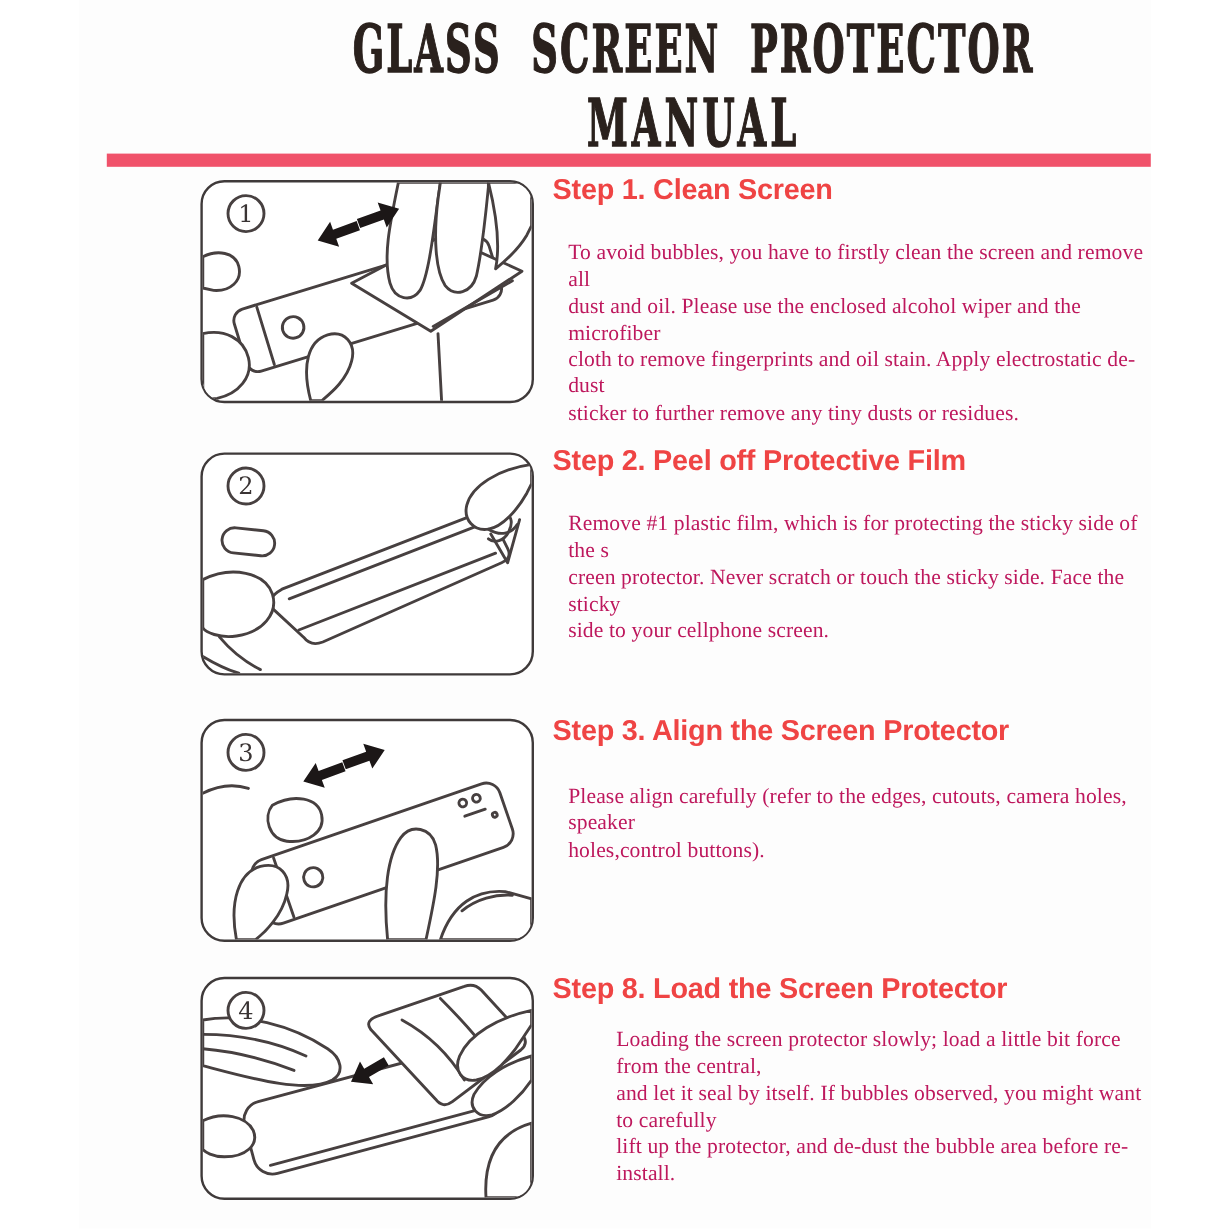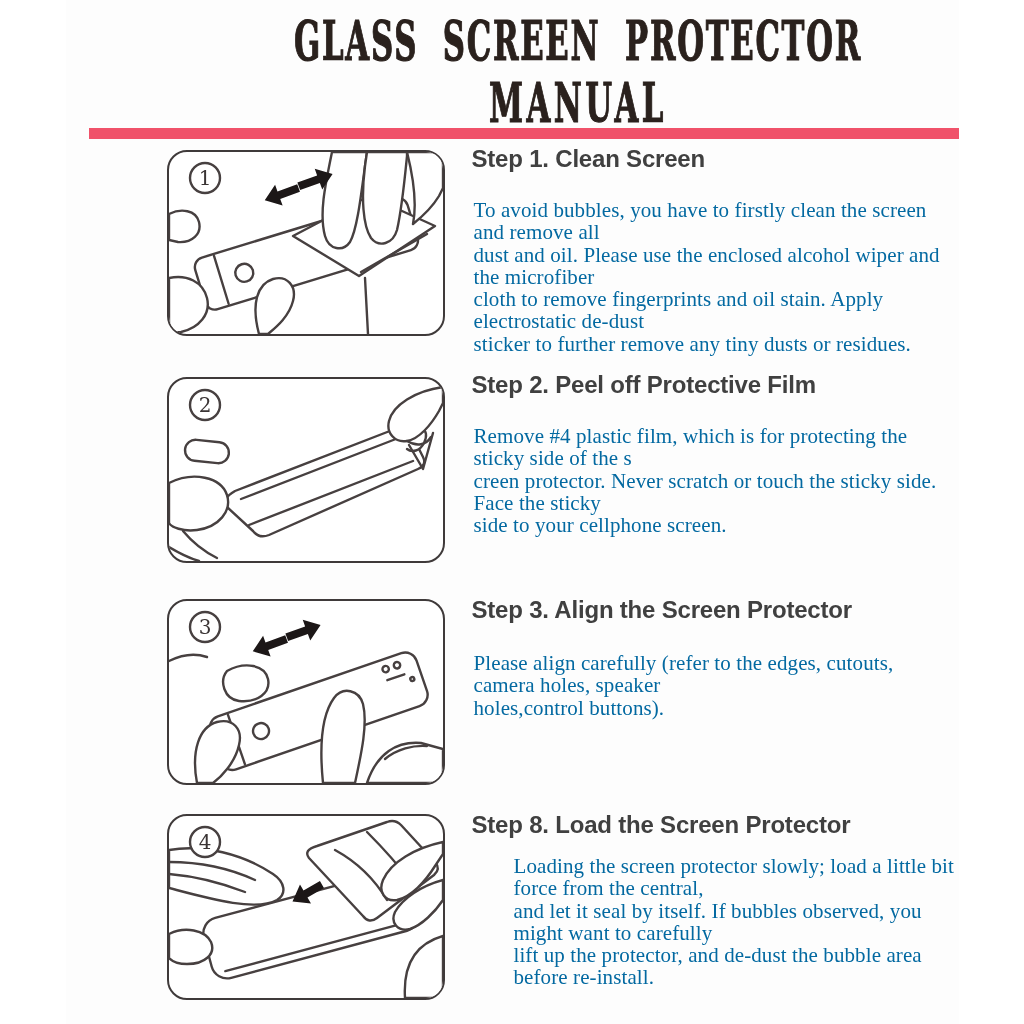--- a/index.html
+++ b/index.html
@@ -27,32 +27,32 @@
   .illus{
     position:absolute; left:101px; width:274px; height:182px; margin:0;
     border:2.5px solid #3f3a3a; border-radius:20px; background:#ffffff;
     box-sizing:content-box;
   }
   .illus svg{ display:block; width:274px; height:182px; border-radius:17px; }
   .s1 .illus{ top:150px; } .s2 .illus{ top:377px; }
   .s3 .illus{ top:599px; } .s4 .illus{ top:814px; }
 
   .step-heading{
-    position:absolute; left:406px; margin:0;
+    position:absolute; left:395px; margin:0;
     font-family:"Liberation Sans", sans-serif; font-weight:bold;
-    font-size:24px; line-height:30px; color:#404040; letter-spacing:-0.2px;
+    font-size:24px; line-height:30px; color:#ef4444; letter-spacing:-0.2px;
     white-space:nowrap;
   }
   .s1 .step-heading{ top:144px; } .s2 .step-heading{ top:370px;text-align:center; }
   .s3 .step-heading{ top:595px; } .s4 .step-heading{ top:810px; }
 
   .step-body{
     position:absolute; left:408px; margin:0;
     font-family:"Liberation Serif", serif;
-    font-size:21px; line-height:22.3px; color:#0369a1;
+    font-size:18px; line-height:22.3px; color:#be185d;
     white-space:pre-line; letter-spacing:0.1px;
   }
   .s1 .step-body{ top:199px; } .s2 .step-body{ top:425px; }
   .s3 .step-body{ top:652px; } .s4 .step-body{ top:855px;margin-left:40px; }
 
   
   .line{ fill:#ffffff; stroke:#474040; stroke-width:2.4;
          stroke-linejoin:round; stroke-linecap:round; }
   .nofill{ fill:none; }
   .ink{ fill:#1c1717; stroke:none; }
@@ -144,21 +144,21 @@
           <path class="line nofill" d="M14,152 C24,164 34,172 48,179"></path>
           <path class="line nofill" d="M0,168 C10,174 20,179 30,182"></path>
         </g>
         <g>
           <circle class="line" cx="36" cy="26" r="15"></circle>
           <text class="badge-num" x="36" y="33">2</text>
         </g>
       </svg>
     </figure>
     <h2 class="step-heading">Step 2. Peel off Protective Film</h2>
-    <p class="step-body">Remove #4 plastic film, which is for protecting the sticky side of the s
+    <p class="step-body">Remove #1 plastic film, which is for protecting the sticky side of the s
 creen protector. Never scratch or touch the sticky side. Face the sticky
 side to your cellphone screen.</p>
   </section>
 
   
   <section class="step s3">
     <figure class="illus">
       <svg viewBox="0 0 274 182">
 
         <g transform="rotate(-19 150 108)">

